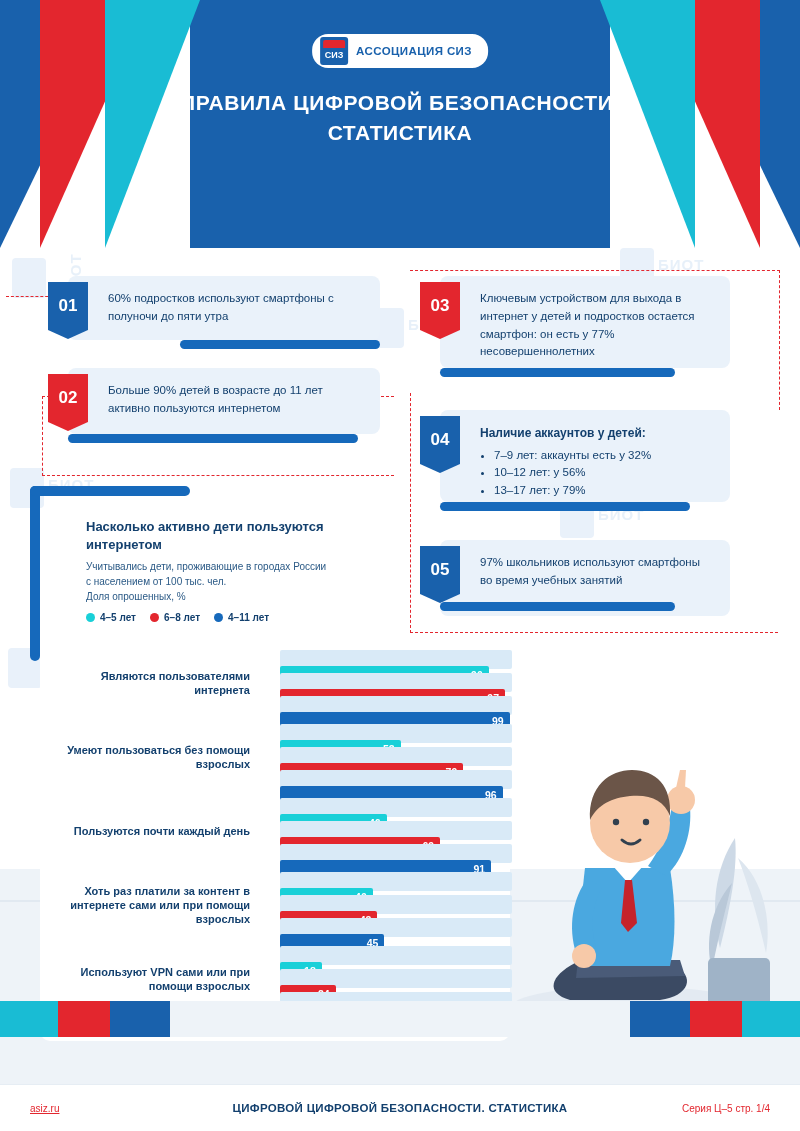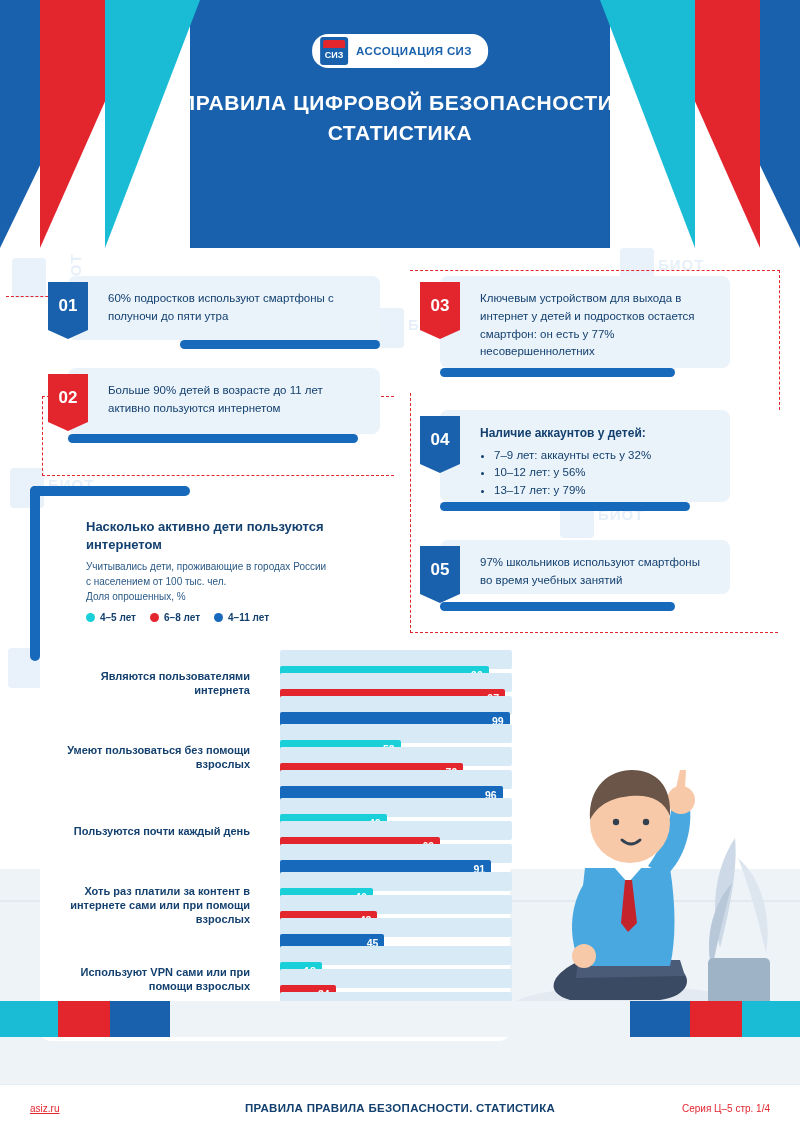--- a/index.html
+++ b/index.html
@@ -228,21 +228,21 @@
       <div style="font-weight:700; font-size:12px;">Наличие аккаунтов у детей:</div>
       <ul style="margin:4px 0 0 14px; font-size:11.5px;">
         <li>7–9 лет: аккаунты есть у 32%</li>
         <li>10–12 лет: у 56%</li>
         <li>13–17 лет: у 79%</li>
       </ul>
     </div>
   </div>
   <div class="underbar" style="left:440px; top:254px; width:250px; background:#1669bb;"></div>
 
-  <div class="card" style="left:440px; top:292px; width:290px; height:54px;">
+  <div class="card" style="left:440px; top:292px; width:290px; height:76px;">
     <div class="num-tag blue">
       <span>05</span>
     </div>
     <div class="body">97% школьников используют смартфоны во время учебных занятий</div>
   </div>
   <div class="underbar" style="left:440px; top:354px; width:235px; background:#1669bb;"></div>
 
   <svg class="char" style="left:480px; top:460px;" width="300" height="330" viewBox="0 0 300 330">
     <ellipse cx="150" cy="300" rx="120" ry="22" fill="#e3eaf2"></ellipse>
 
@@ -414,15 +414,15 @@
     <div class="fb" style="left:110px; width:60px; background:#1961ac;"></div>
     <div class="fb" style="right:0; width:58px; background:#19bcd4;"></div>
     <div class="fb" style="right:58px; width:52px; background:#e3262e;"></div>
     <div class="fb" style="right:110px; width:60px; background:#1961ac;"></div>
     <div class="fb" style="left:170px; right:170px; background:#eef3f8;"></div>
   </div>
 </div>
 
 <div class="footer">
   <a class="f-left" href="#">asiz.ru</a>
-  <div class="f-title">ПРАВИЛА ПРАВИЛА БЕЗОПАСНОСТИ. СТАТИСТИКА</div>
+  <div class="f-title">ЦИФРОВОЙ ЦИФРОВОЙ БЕЗОПАСНОСТИ. СТАТИСТИКА</div>
   <div class="f-right">Серия Ц–5 стр. 1/4</div>
 </div>
 
 </body></html>

